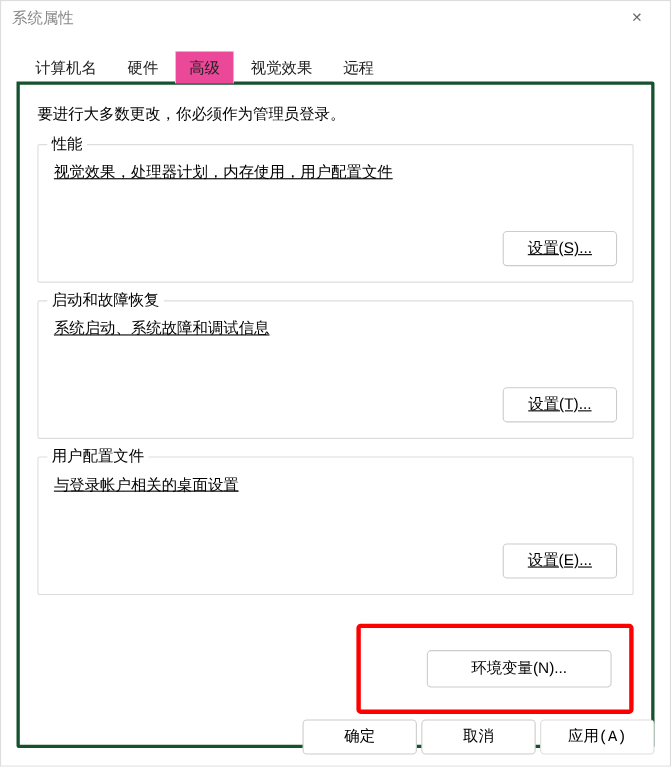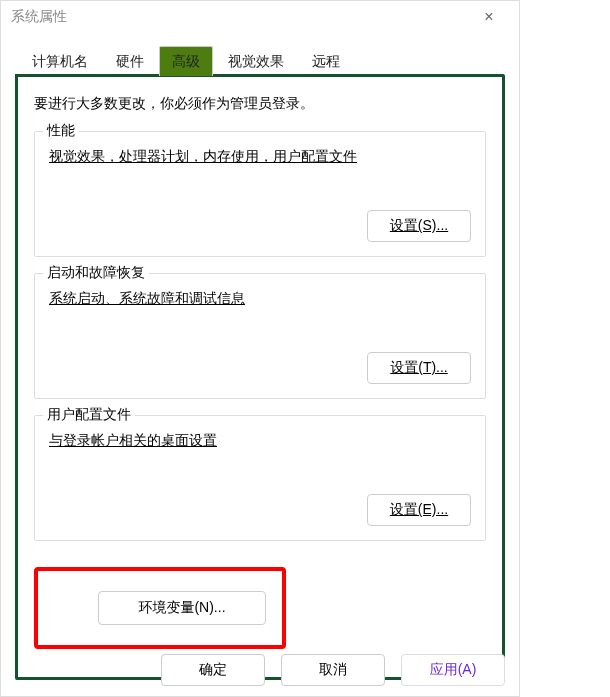--- a/index.html
+++ b/index.html
@@ -5,21 +5,21 @@
   * { box-sizing: border-box; }
   html, body {
     margin: 0; padding: 0;
     width: 610px; height: 697px;
     font-family: "Microsoft YaHei", "Segoe UI", sans-serif;
     font-size: 14px;
     background: #fff;
     color: #000;
   }
   .window {
-    width: 520px;
+    width: 610px;
     height: 697px;
     background: #fff;
     border: 1px solid #ddd;
     position: relative;
   }
   .titlebar {
     height: 32px;
     display: flex;
     align-items: center;
     padding: 0 10px;
@@ -51,21 +51,21 @@
     border-bottom: none;
     margin-right: 2px;
     cursor: pointer;
     color: #222;
     background: transparent;
     position: relative;
     top: 1px;
   }
   .tab.active {
     border-color: #ccc;
-    background: #4d7c0f;
+    background: #ec4899;
     border-radius: 2px 2px 0 0;
   }
   .tabpanel {
     border: 3px solid #14532d;
     border-radius: 0 2px 2px 2px;
     margin-top: -1px;
     padding: 18px 16px 18px 16px;
     background: #fff;
   }
   .intro {
@@ -100,47 +100,48 @@
     background: #fff;
     border: 1px solid #ccc;
     border-radius: 4px;
     font-family: inherit;
     font-size: 14px;
     cursor: pointer;
     padding: 0 14px;
   }
   .env-row {
     display: flex;
-    justify-content: flex-start;
+    justify-content: flex-end;
     margin-top: 4px;
     padding: 10px 0 10px 0;
   }
   .env-highlight {
     border: 4px solid #f00;
     border-radius: 4px;
     padding: 20px 16px 20px 60px;
     display: inline-block;
   }
   .env-btn {
     min-width: 168px;
     height: 34px;
   }
   .footer {
     position: absolute;
     bottom: 10px;
     right: 14px;
     display: flex;
-    gap: 16px;
+    gap: 4px;
   }
   .footer .btn { min-width: 104px; }
   .btn.disabled {
-    color: #6d28d9;
+    color: #000000;
     cursor: default;
     border-color: #ddd;
     background: #fff;
+    font-family: Liberation Mono, monospace;
   }
 </style>
 </head>
 <body>
 
 <div class="window">
 
   <div class="titlebar">
     <span class="title-text">系统属性</span>
     <span class="close-btn">×</span>

